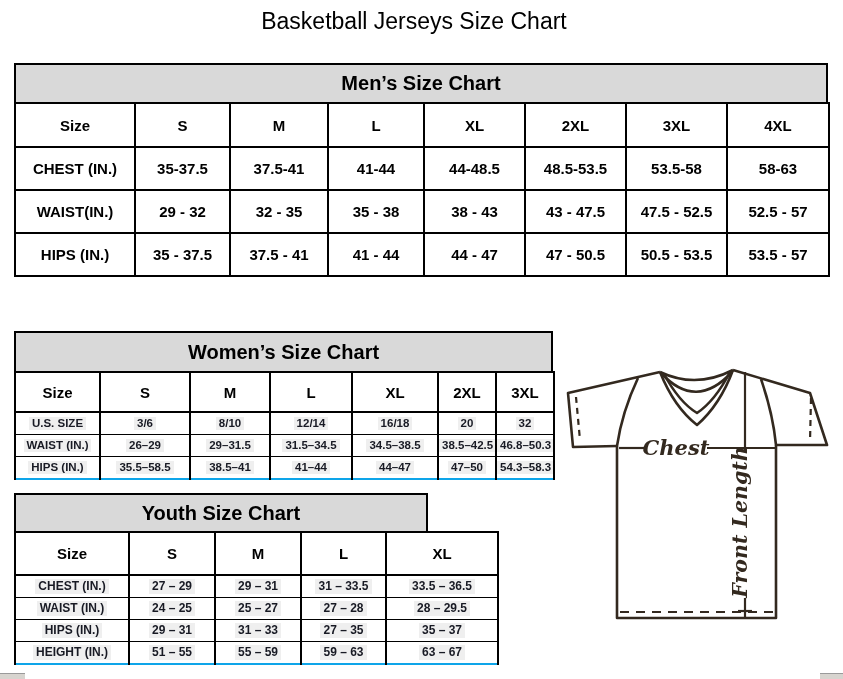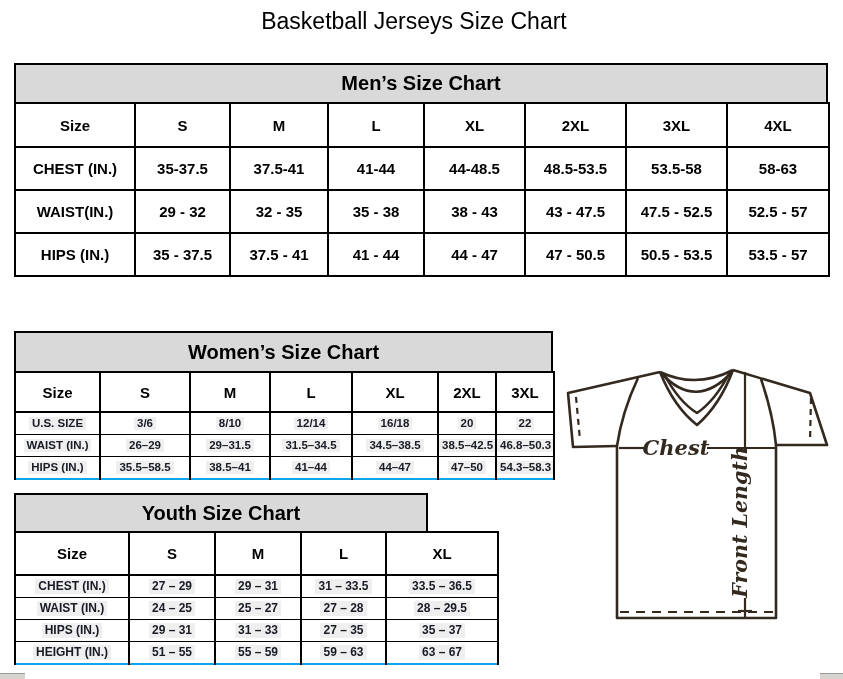--- a/index.html
+++ b/index.html
@@ -127,21 +127,21 @@
         <th>2XL</th>
         <th>3XL</th>
       </tr>
       <tr class="data">
         <td><span class="hl">U.S. SIZE</span></td>
         <td><span class="hl">3/6</span></td>
         <td><span class="hl">8/10</span></td>
         <td><span class="hl">12/14</span></td>
         <td><span class="hl">16/18</span></td>
         <td><span class="hl">20</span></td>
-        <td><span class="hl">22</span></td>
+        <td><span class="hl">32</span></td>
       </tr>
       <tr class="data">
         <td><span class="hl">WAIST (IN.)</span></td>
         <td><span class="hl">26–29</span></td>
         <td><span class="hl">29–31.5</span></td>
         <td><span class="hl">31.5–34.5</span></td>
         <td><span class="hl">34.5–38.5</span></td>
         <td><span class="hl">38.5–42.5</span></td>
         <td><span class="hl">46.8–50.3</span></td>
       </tr>

